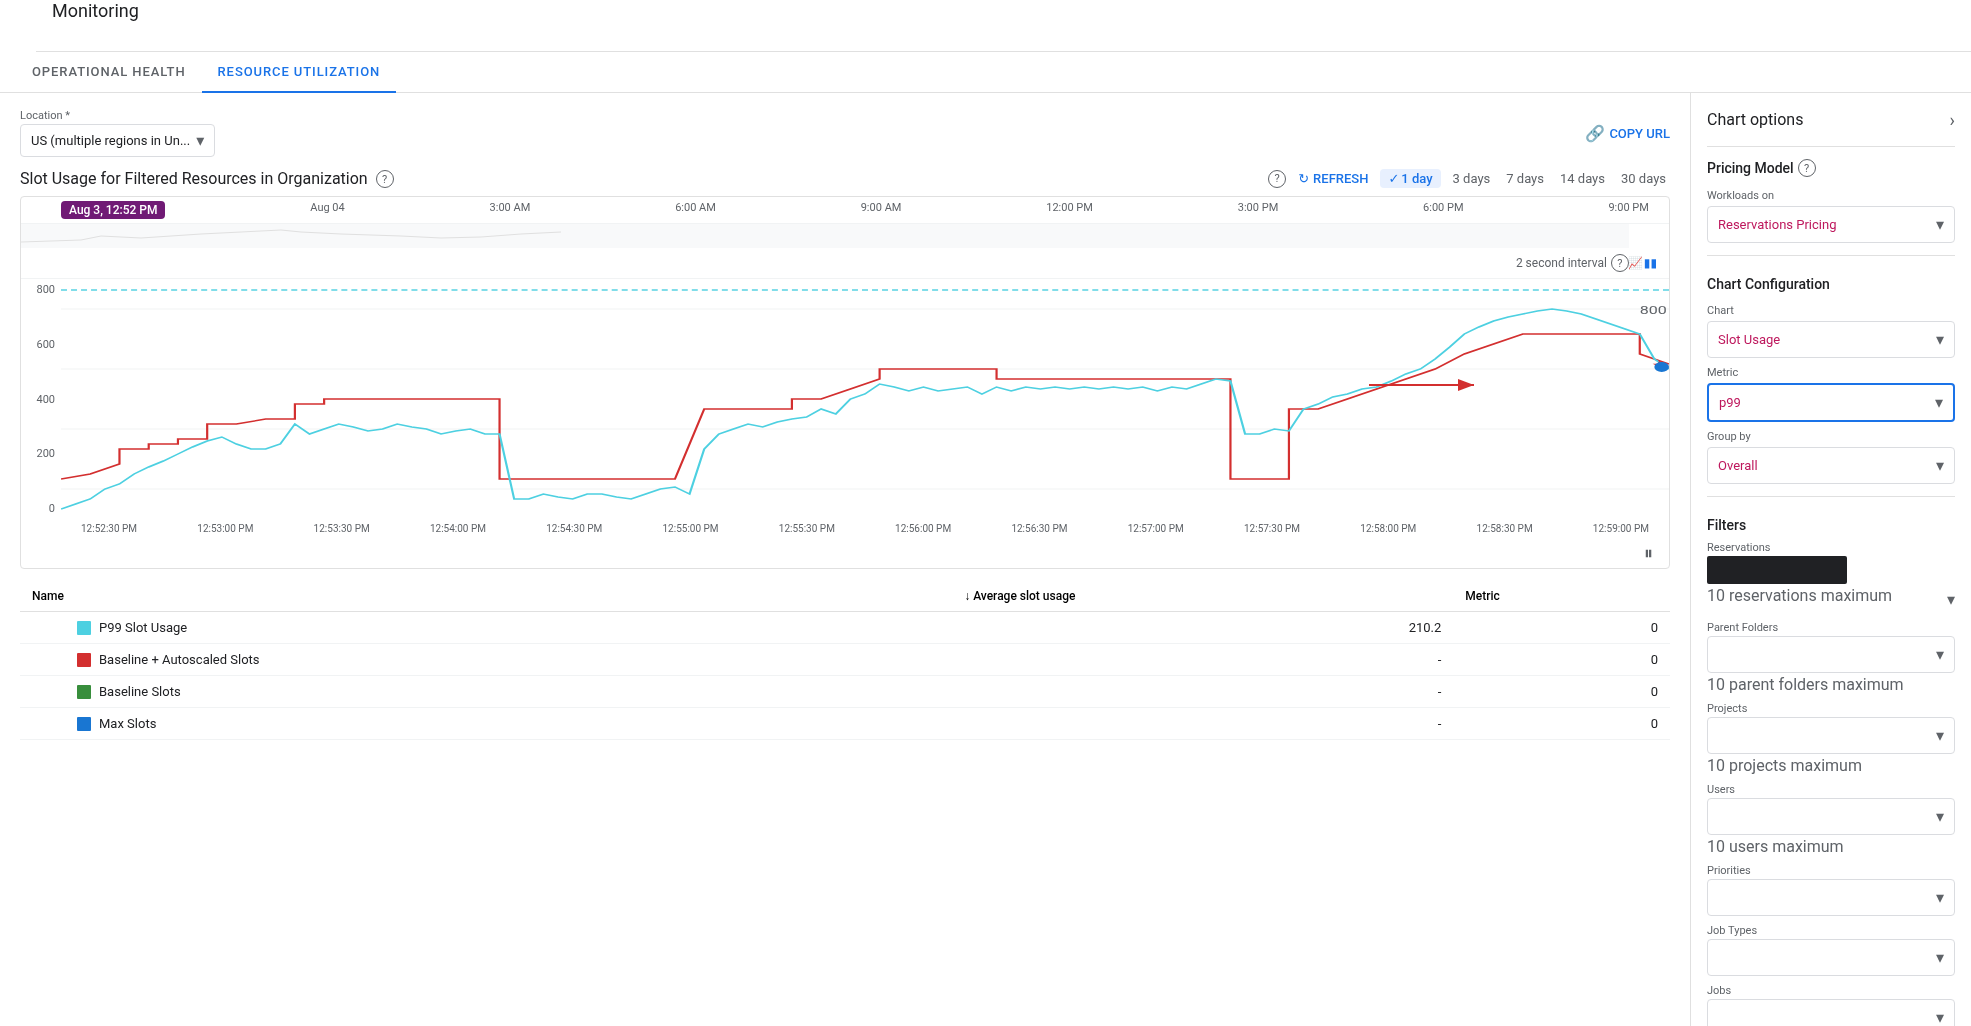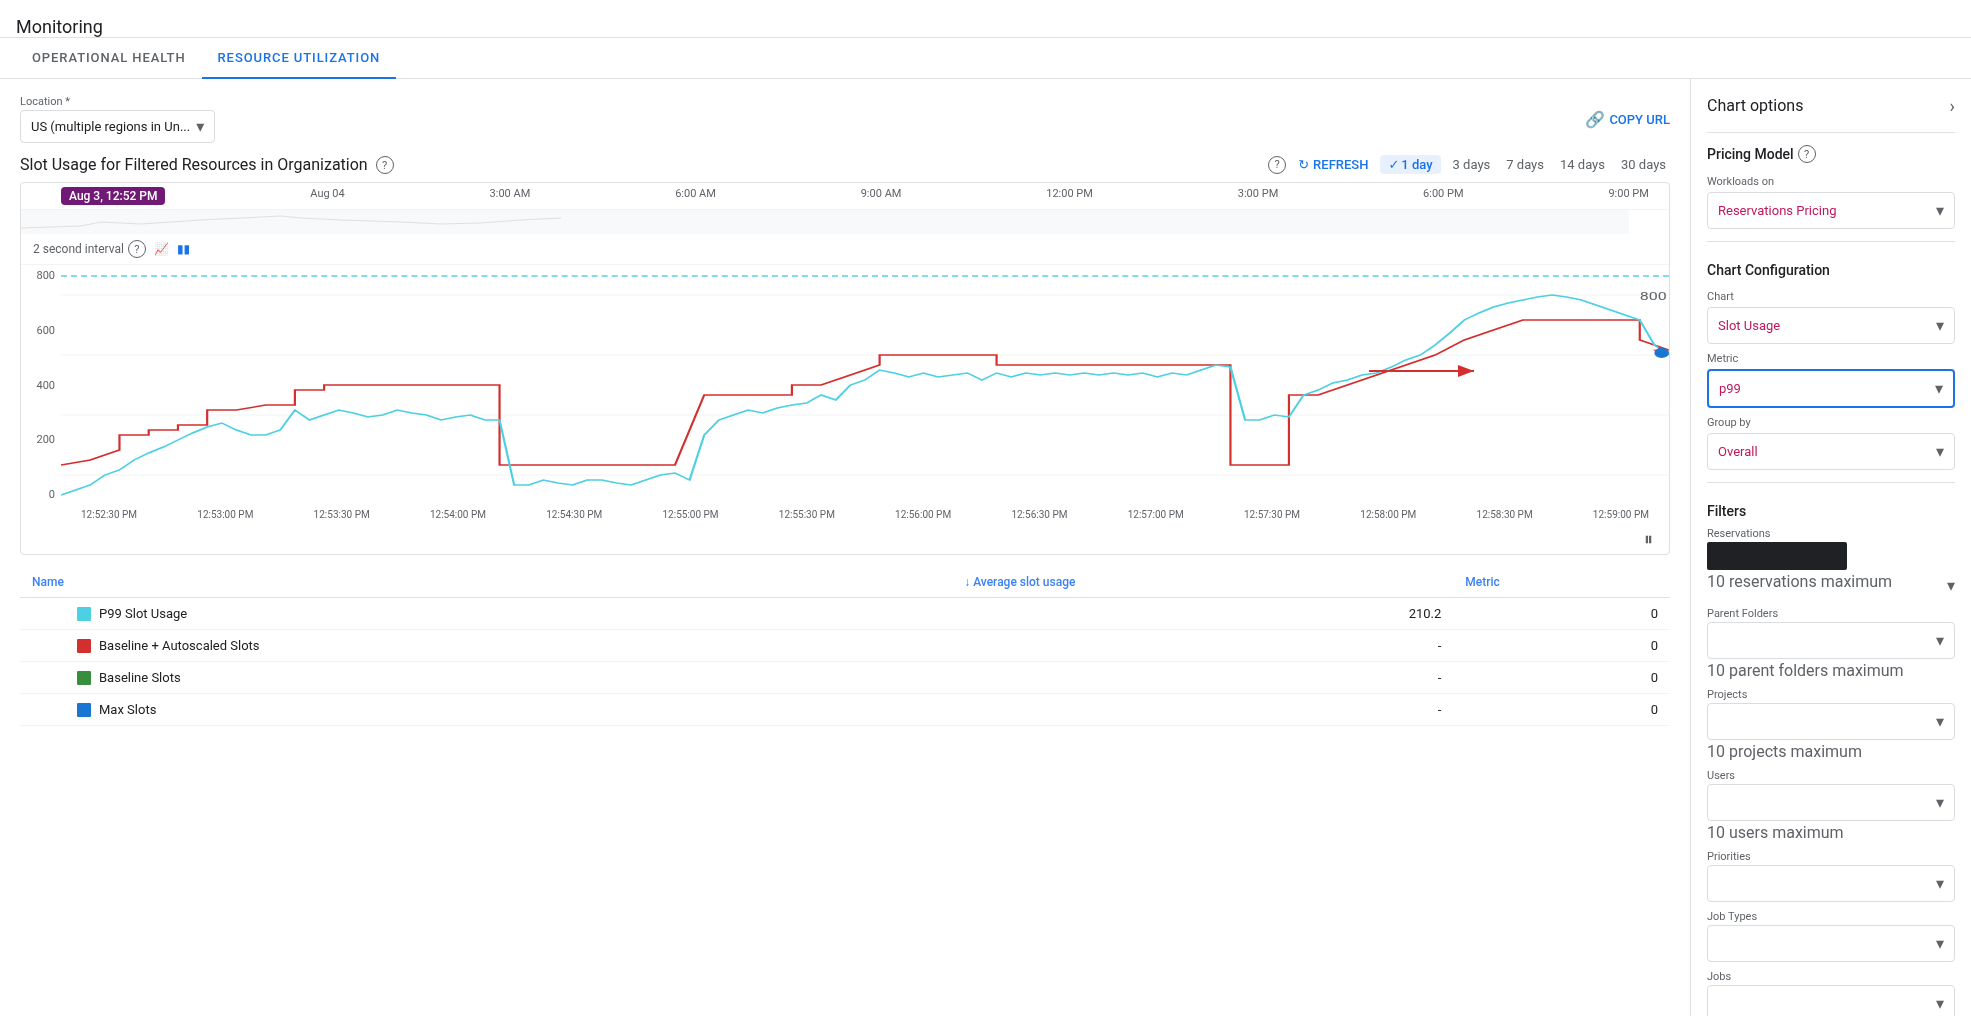--- a/index.html
+++ b/index.html
@@ -1,18 +1,18 @@
 <!DOCTYPE html>
 <html><head>
   <meta charset="utf-8">
   <style>
     * { box-sizing: border-box; margin: 0; padding: 0; }
     body { font-family: 'Google Sans', Roboto, Arial, sans-serif; font-size: 13px; background: #fff; color: #202124; overflow: hidden; }
 
-    .app-header { height: 38px; display: flex; align-items: flex-end; padding: 0 16px; border-bottom: 1px solid #e0e0e0; }
+    .app-header { height: 52px; display: flex; align-items: flex-start; padding: 0 16px; border-bottom: 1px solid #e0e0e0; margin-left: 36px; }
     .app-title { font-size: 18px; color: #202124; font-weight: 400; }
 
     .tabs { display: flex; border-bottom: 1px solid #e0e0e0; padding: 0 16px; }
     .tab { padding: 12px 16px; font-size: 13px; font-weight: 500; cursor: pointer; color: #5f6368; border-bottom: 2px solid transparent; margin-bottom: -1px; text-transform: uppercase; letter-spacing: 0.07em; }
     .tab.active { color: #1a73e8; border-bottom: 2px solid #1a73e8; }
 
     .main-layout { display: flex; height: calc(1026px - 48px - 41px); }
 
     .content-area { flex: 1; padding: 16px 20px; overflow-y: auto; border-right: 1px solid #e0e0e0; }
 
@@ -26,41 +26,41 @@
     .help-icon { width: 18px; height: 18px; border-radius: 50%; border: 1px solid #5f6368; display: inline-flex; align-items: center; justify-content: center; font-size: 11px; color: #5f6368; cursor: pointer; }
 
     .chart-controls { display: flex; align-items: center; gap: 12px; }
     .refresh-btn { display: flex; align-items: center; gap: 4px; color: #1a73e8; font-size: 13px; cursor: pointer; font-weight: 500; }
     .time-options { display: flex; align-items: center; gap: 8px; font-size: 13px; }
     .time-opt { cursor: pointer; color: #5f6368; padding: 2px 4px; }
     .time-opt.active { color: #1a73e8; font-weight: 500; display: flex; align-items: center; gap: 2px; background: #e8f0fe; border-radius: 4px; padding: 2px 8px; }
 
     .chart-container { position: relative; border: 1px solid #e0e0e0; border-radius: 4px; background: #fff; margin-bottom: 12px; }
 
-    .chart-top-bar { display: flex; justify-content: flex-start; align-items: center; padding: 6px 12px; font-size: 12px; color: #5f6368; gap: 8px; border-bottom: 1px solid #f1f3f4; }
+    .chart-top-bar { display: flex; justify-content: flex-end; align-items: center; padding: 6px 12px; font-size: 12px; color: #5f6368; border-bottom: 1px solid #f1f3f4; }
     .interval-info { display: flex; align-items: center; gap: 4px; }
 
     .time-axis-top { display: flex; justify-content: space-between; padding: 4px 20px 4px 40px; font-size: 11px; color: #5f6368; border-bottom: 1px solid #f1f3f4; }
     .date-badge { background: #701a75; color: #fff; border-radius: 4px; padding: 2px 8px; font-size: 12px; font-weight: 500; }
 
     .chart-body { display: flex; height: 240px; position: relative; }
     .y-axis { width: 40px; display: flex; flex-direction: column; justify-content: space-between; align-items: flex-end; padding: 4px 6px; font-size: 11px; color: #5f6368; }
     .chart-plot { flex: 1; position: relative; overflow: hidden; }
 
     .dashed-line { position: absolute; top: 10px; left: 0; right: 0; border-top: 2px dashed #4dd0e1; opacity: 0.7; }
 
     svg.chart-svg { width: 100%; height: 100%; }
 
     .time-axis-bottom { display: flex; justify-content: space-between; padding: 4px 20px 4px 60px; font-size: 10px; color: #5f6368; }
 
     .legend-row { display: flex; align-items: center; justify-content: flex-end; padding: 4px 16px; }
     .legend-icon { cursor: pointer; font-size: 18px; color: #5f6368; }
 
     .data-table { width: 100%; border-collapse: collapse; font-size: 13px; }
-    .data-table th { text-align: left; padding: 8px 12px; color: #3b82f6; font-weight: 500; border-bottom: 1px solid #e0e0e0; font-size: 12px; }
+    .data-table th { text-align: left; padding: 8px 12px; color: #000000; font-weight: 500; border-bottom: 1px solid #e0e0e0; font-size: 12px; }
     .data-table td { padding: 8px 12px; border-bottom: 1px solid #f1f3f4; }
     .color-dot { width: 14px; height: 14px; display: inline-block; border-radius: 1px; margin-right: 8px; vertical-align: middle; }
     .row-name { display: flex; align-items: center; margin-left: 45px; }
 
     
     .right-panel { width: 280px; padding: 16px; overflow-y: auto; background: #fff; }
     .panel-title { font-size: 16px; font-weight: 400; color: #202124; margin-bottom: 16px; display: flex; justify-content: space-between; align-items: center; }
     .close-icon { cursor: pointer; color: #5f6368; font-size: 18px; }
 
     .section-label { font-size: 11px; color: #5f6368; margin-bottom: 4px; margin-top: 12px; font-weight: 400; }

